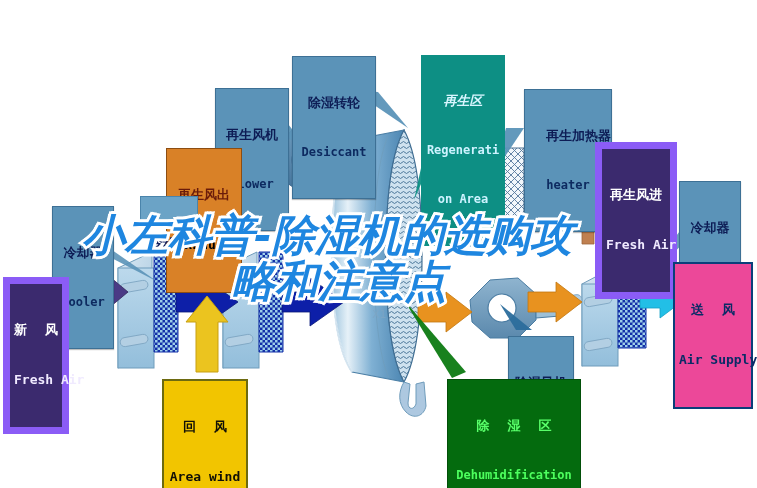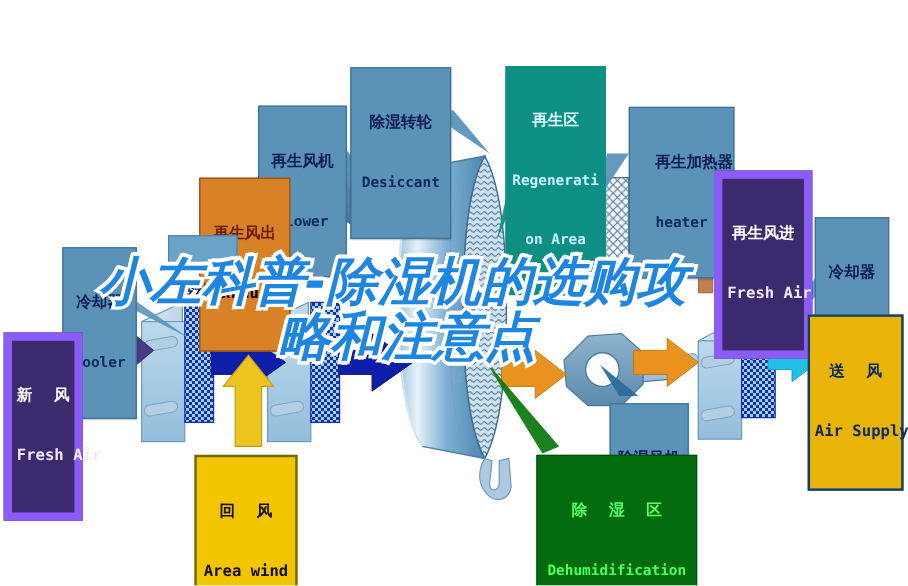--- a/index.html
+++ b/index.html
@@ -68,34 +68,34 @@
     border: 1px solid #8c4d12;
   }
   .lab-orange .cn { color: #6a1b0a; font-size: 13px; }
   .lab-orange .en { color: #000000; font-size: 13px; }
 
   
   .lab-teal {
     background: #0d8f84;
     border: none;
   }
-  .lab-teal .cn { color: #d8f6ff; font-size: 13px; }
+  .lab-teal .cn { color: #d8f6ff; font-size: 13px; font-style: italic; }
   .lab-teal .en { color: #cdf3ff; font-size: 12px; }
 
   
   .lab-purple {
     background: #3b2a6e;
     border: 7px solid #8b5cf6;
   }
   .lab-purple .cn { color: #ffffff; font-size: 13px; }
   .lab-purple .en { color: #f0eaff; font-size: 13px; }
 
   
   .lab-cyan {
-    background: #eab308;
+    background: #ec4899;
     border: 2px solid #0a3f7a;
   }
   .lab-cyan .cn { color: #0a2b66; font-size: 13px; }
   .lab-cyan .en { color: #0a2b66; font-size: 13px; }
 
   
   .lab-green {
     background: #046b0e;
     border: 1px solid #024f09;
   }

